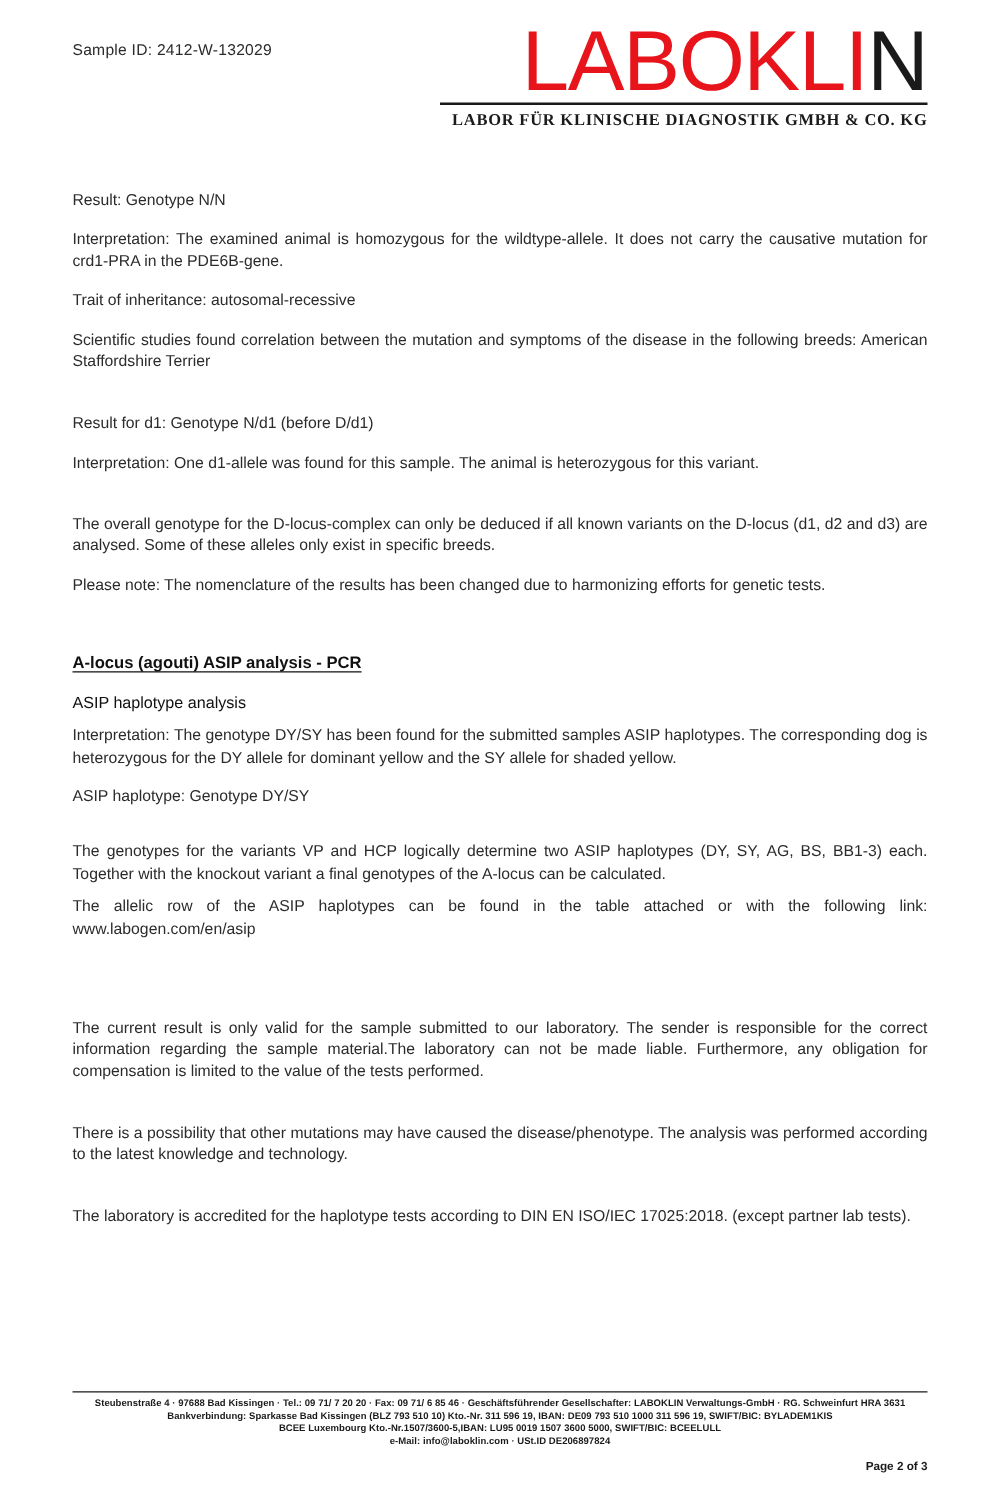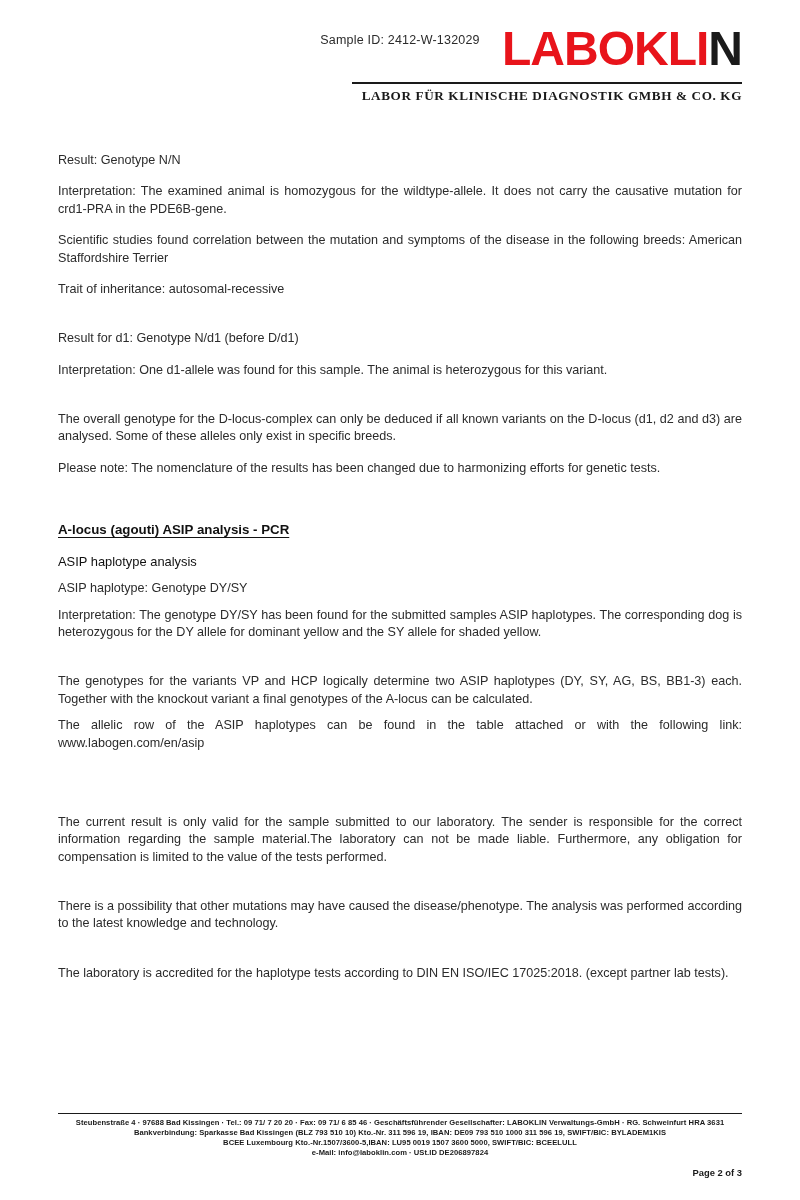--- a/index.html
+++ b/index.html
@@ -27,33 +27,32 @@
   .header {
     position: relative;
     height: 120px;
     padding-top: 33px;
     box-sizing: border-box;
   }
   .sample-id {
     font-size: 12.5px;
     color: #2b2b2b;
     letter-spacing: 0.2px;
-    text-align: center;
   }
   .logo-block {
     position: absolute;
     right: 0px;
     top: 20px;
     width: 390px;
     text-align: right;
   }
   .logo-word {
     font-family: "Liberation Sans", sans-serif;
-    font-weight: bold;
-    font-size: 48px;
+    font-weight: normal;
+    font-size: 68px;
     line-height: 58px;
     letter-spacing: -1px;
     color: #e8141b;
     white-space: nowrap;
   }
   .logo-word .dark {
     color: #1a1a1a;
   }
   .logo-rule {
     margin-top: 4px;
@@ -141,41 +140,41 @@
       <div class="logo-rule"></div>
       <div class="logo-sub">LABOR FÜR KLINISCHE DIAGNOSTIK GMBH &amp; CO. KG</div>
     </div>
   </div>
 
   <div class="content">
 
     <div>
       <p class="para">Result: Genotype N/N</p>
       <p class="para">Interpretation: The examined animal is homozygous for the wildtype-allele. It does not carry the causative mutation for crd1-PRA in the PDE6B-gene.</p>
+      <p class="para">Trait of inheritance: autosomal-recessive</p>
       <p class="para">Scientific studies found correlation between the mutation and symptoms of the disease in the following breeds: American Staffordshire Terrier</p>
-      <p class="para">Trait of inheritance: autosomal-recessive</p>
     </div>
 
     <div class="gap-lg"></div>
 
     <div>
       <p class="para">Result for d1: Genotype N/d1 (before D/d1)</p>
       <p class="para">Interpretation: One d1-allele was found for this sample. The animal is heterozygous for this variant.</p>
       <div class="gap-lg"></div>
       <p class="para">The overall genotype for the D-locus-complex can only be deduced if all known variants on the D-locus (d1, d2 and d3) are analysed. Some of these alleles only exist in specific breeds.</p>
       <p class="para">Please note: The nomenclature of the results has been changed due to harmonizing efforts for genetic tests.</p>
     </div>
 
     <div class="gap-xl"></div>
 
     <div>
       <div class="section-title">A-locus (agouti) ASIP analysis - PCR</div>
       <div class="sub-title">ASIP haplotype analysis</div>
+      <p class="para">Interpretation: The genotype DY/SY has been found for the submitted samples ASIP haplotypes. The corresponding dog is heterozygous for the DY allele for dominant yellow and the SY allele for shaded yellow.</p>
       <p class="para tight">ASIP haplotype: Genotype DY/SY</p>
-      <p class="para">Interpretation: The genotype DY/SY has been found for the submitted samples ASIP haplotypes. The corresponding dog is heterozygous for the DY allele for dominant yellow and the SY allele for shaded yellow.</p>
       <div class="gap-lg"></div>
       <p class="para tight">The genotypes for the variants VP and HCP logically determine two ASIP haplotypes (DY, SY, AG, BS, BB1-3) each. Together with the knockout variant a final genotypes of the A-locus can be calculated.</p>
       <p class="para">The allelic row of the ASIP haplotypes can be found in the table  attached or with the following link: www.labogen.com/en/asip</p>
     </div>
 
     <div class="gap-xl"></div>
     <div class="gap-lg"></div>
 
     <div>
       <p class="para">The current result is only valid for the sample submitted to our laboratory. The sender is responsible for the correct information regarding the sample material.The laboratory can not be made liable. Furthermore, any obligation for compensation is limited to the value of the tests performed.</p>

